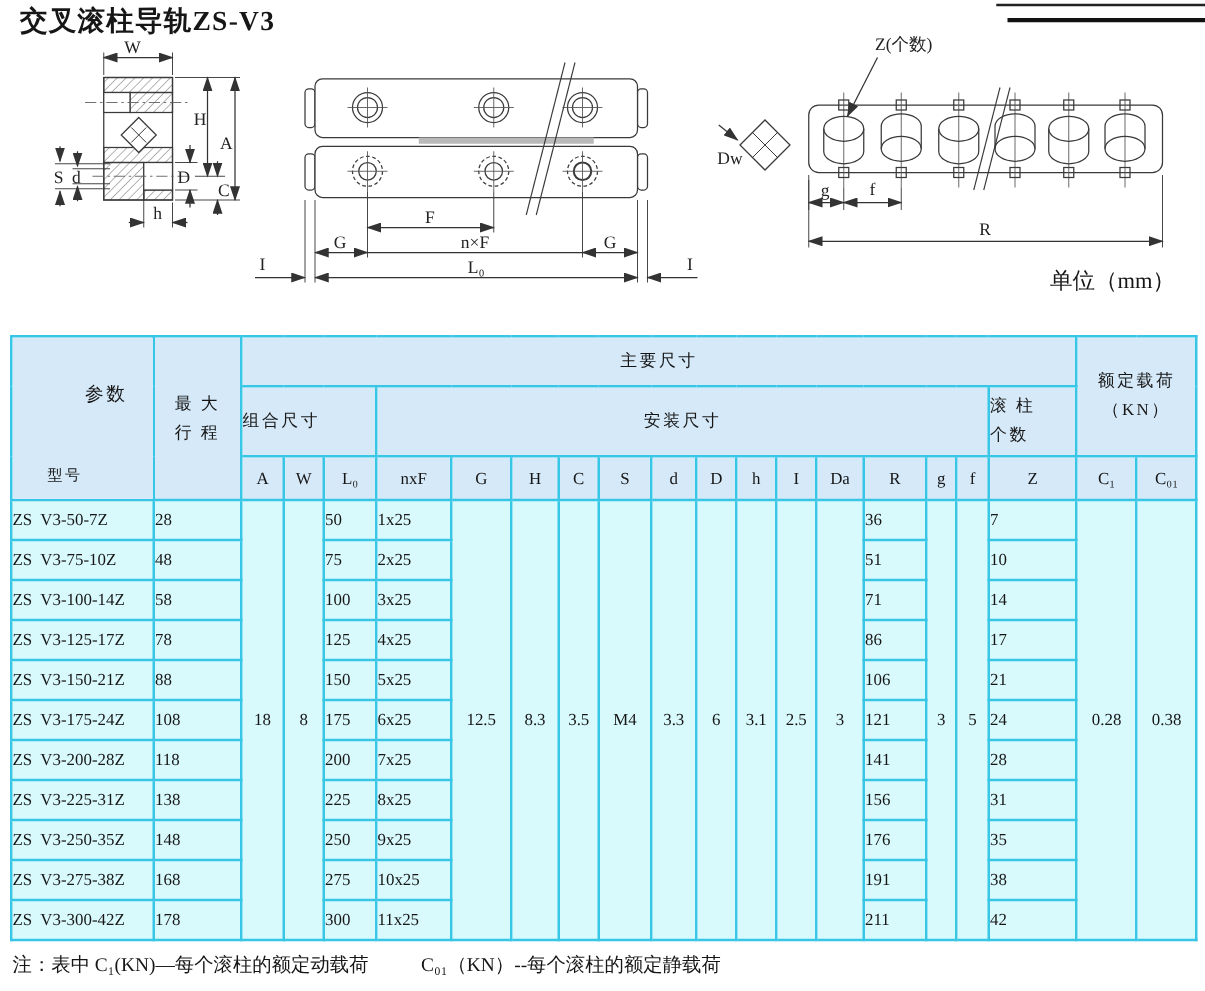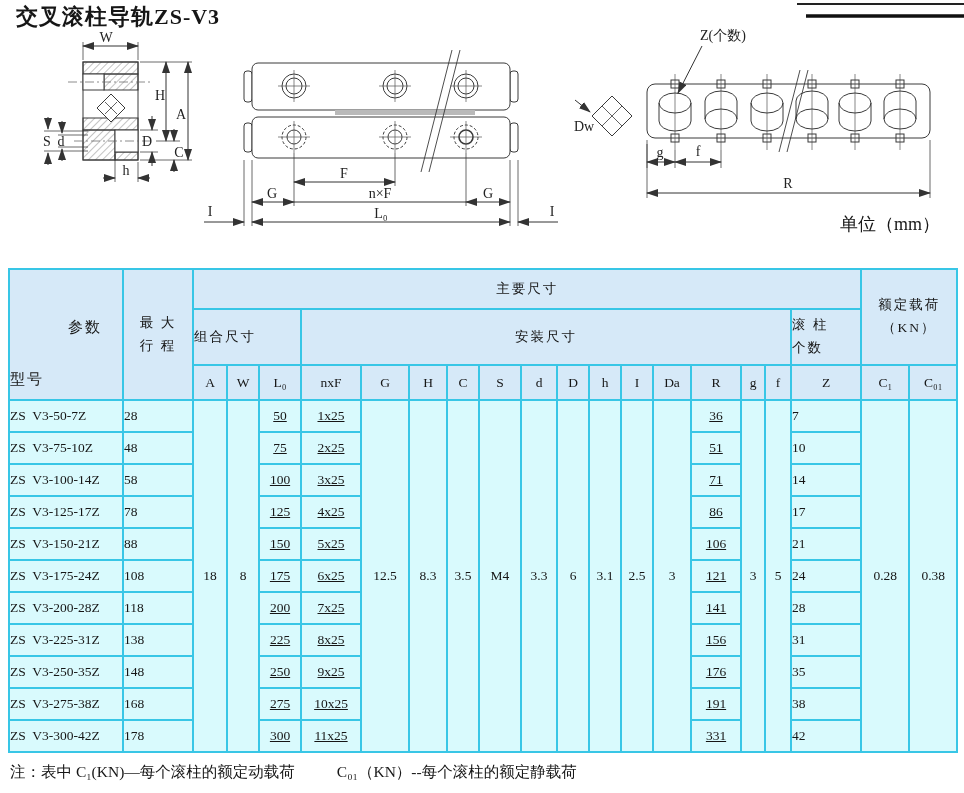--- a/index.html
+++ b/index.html
@@ -30,26 +30,26 @@
   tr.hr3 th{height:33px;font-weight:bold;font-size:13px;}
   tr.hr3 th:nth-child(4){font-size:17px;margin-top:20px;}
   .cn{font-size:15px;letter-spacing:2px;}
   .two-line div{line-height:1.7;}
   .pad-left{text-align:left;padding-left:10px;}
   .center{text-align:center;}
   
   th.corner{position:relative;
     background:linear-gradient(to bottom right,rgba(0,0,0,0) calc(50% - 1px),#2a2a2a calc(50% - 1px),
                #2a2a2a calc(50% + 0.5px),rgba(0,0,0,0) calc(50% + 0.5px)),var(--hdr-bg);}
-  th.corner .top-lab{position:absolute;top:48px;right:20px;font-size:15px;letter-spacing:2px;}
-  th.corner .bot-lab{position:absolute;bottom:10px;left:0;font-size:15px;letter-spacing:2px;}
+  th.corner .top-lab{position:absolute;top:36px;right:20px;font-size:15px;letter-spacing:2px;}
+  th.corner .bot-lab{position:absolute;bottom:10px;left:28px;font-size:12px;letter-spacing:2px;}
   
   .c-model{text-align:left;padding-left:10px;white-space:pre;}
   .c-travel{text-align:left;padding-left:14px;}
-  .c-num{text-align:center;text-decoration:underline;}
+  .c-num{text-align:left;}
   .c-z{text-align:left;padding-left:14px;}
   .c-merge{text-align:center;}
   
   #footnote{position:absolute;left:10px;top:762px;font-size:15.5px;}
   #footnote span{margin-right:42px;}
 </style>
 </head>
 <body>
 
 <div id="page">
@@ -456,21 +456,21 @@
           <td class="c-num">275</td>
           <td class="c-num">10x25</td>
           <td class="c-num">191</td>
           <td class="c-z">38</td>
         </tr>
         <tr>
           <td class="c-model">ZS  V3-300-42Z</td>
           <td class="c-travel">178</td>
           <td class="c-num">300</td>
           <td class="c-num">11x25</td>
-          <td class="c-num">331</td>
+          <td class="c-num">211</td>
           <td class="c-z">42</td>
         </tr>
       </tbody>
   </table>
 
   <div id="footnote">
     <span>注：表中 C₁(KN)—每个滚柱的额定动载荷</span><span>C₀₁（KN）--每个滚柱的额定静载荷</span>
   </div>
 
 </div>

